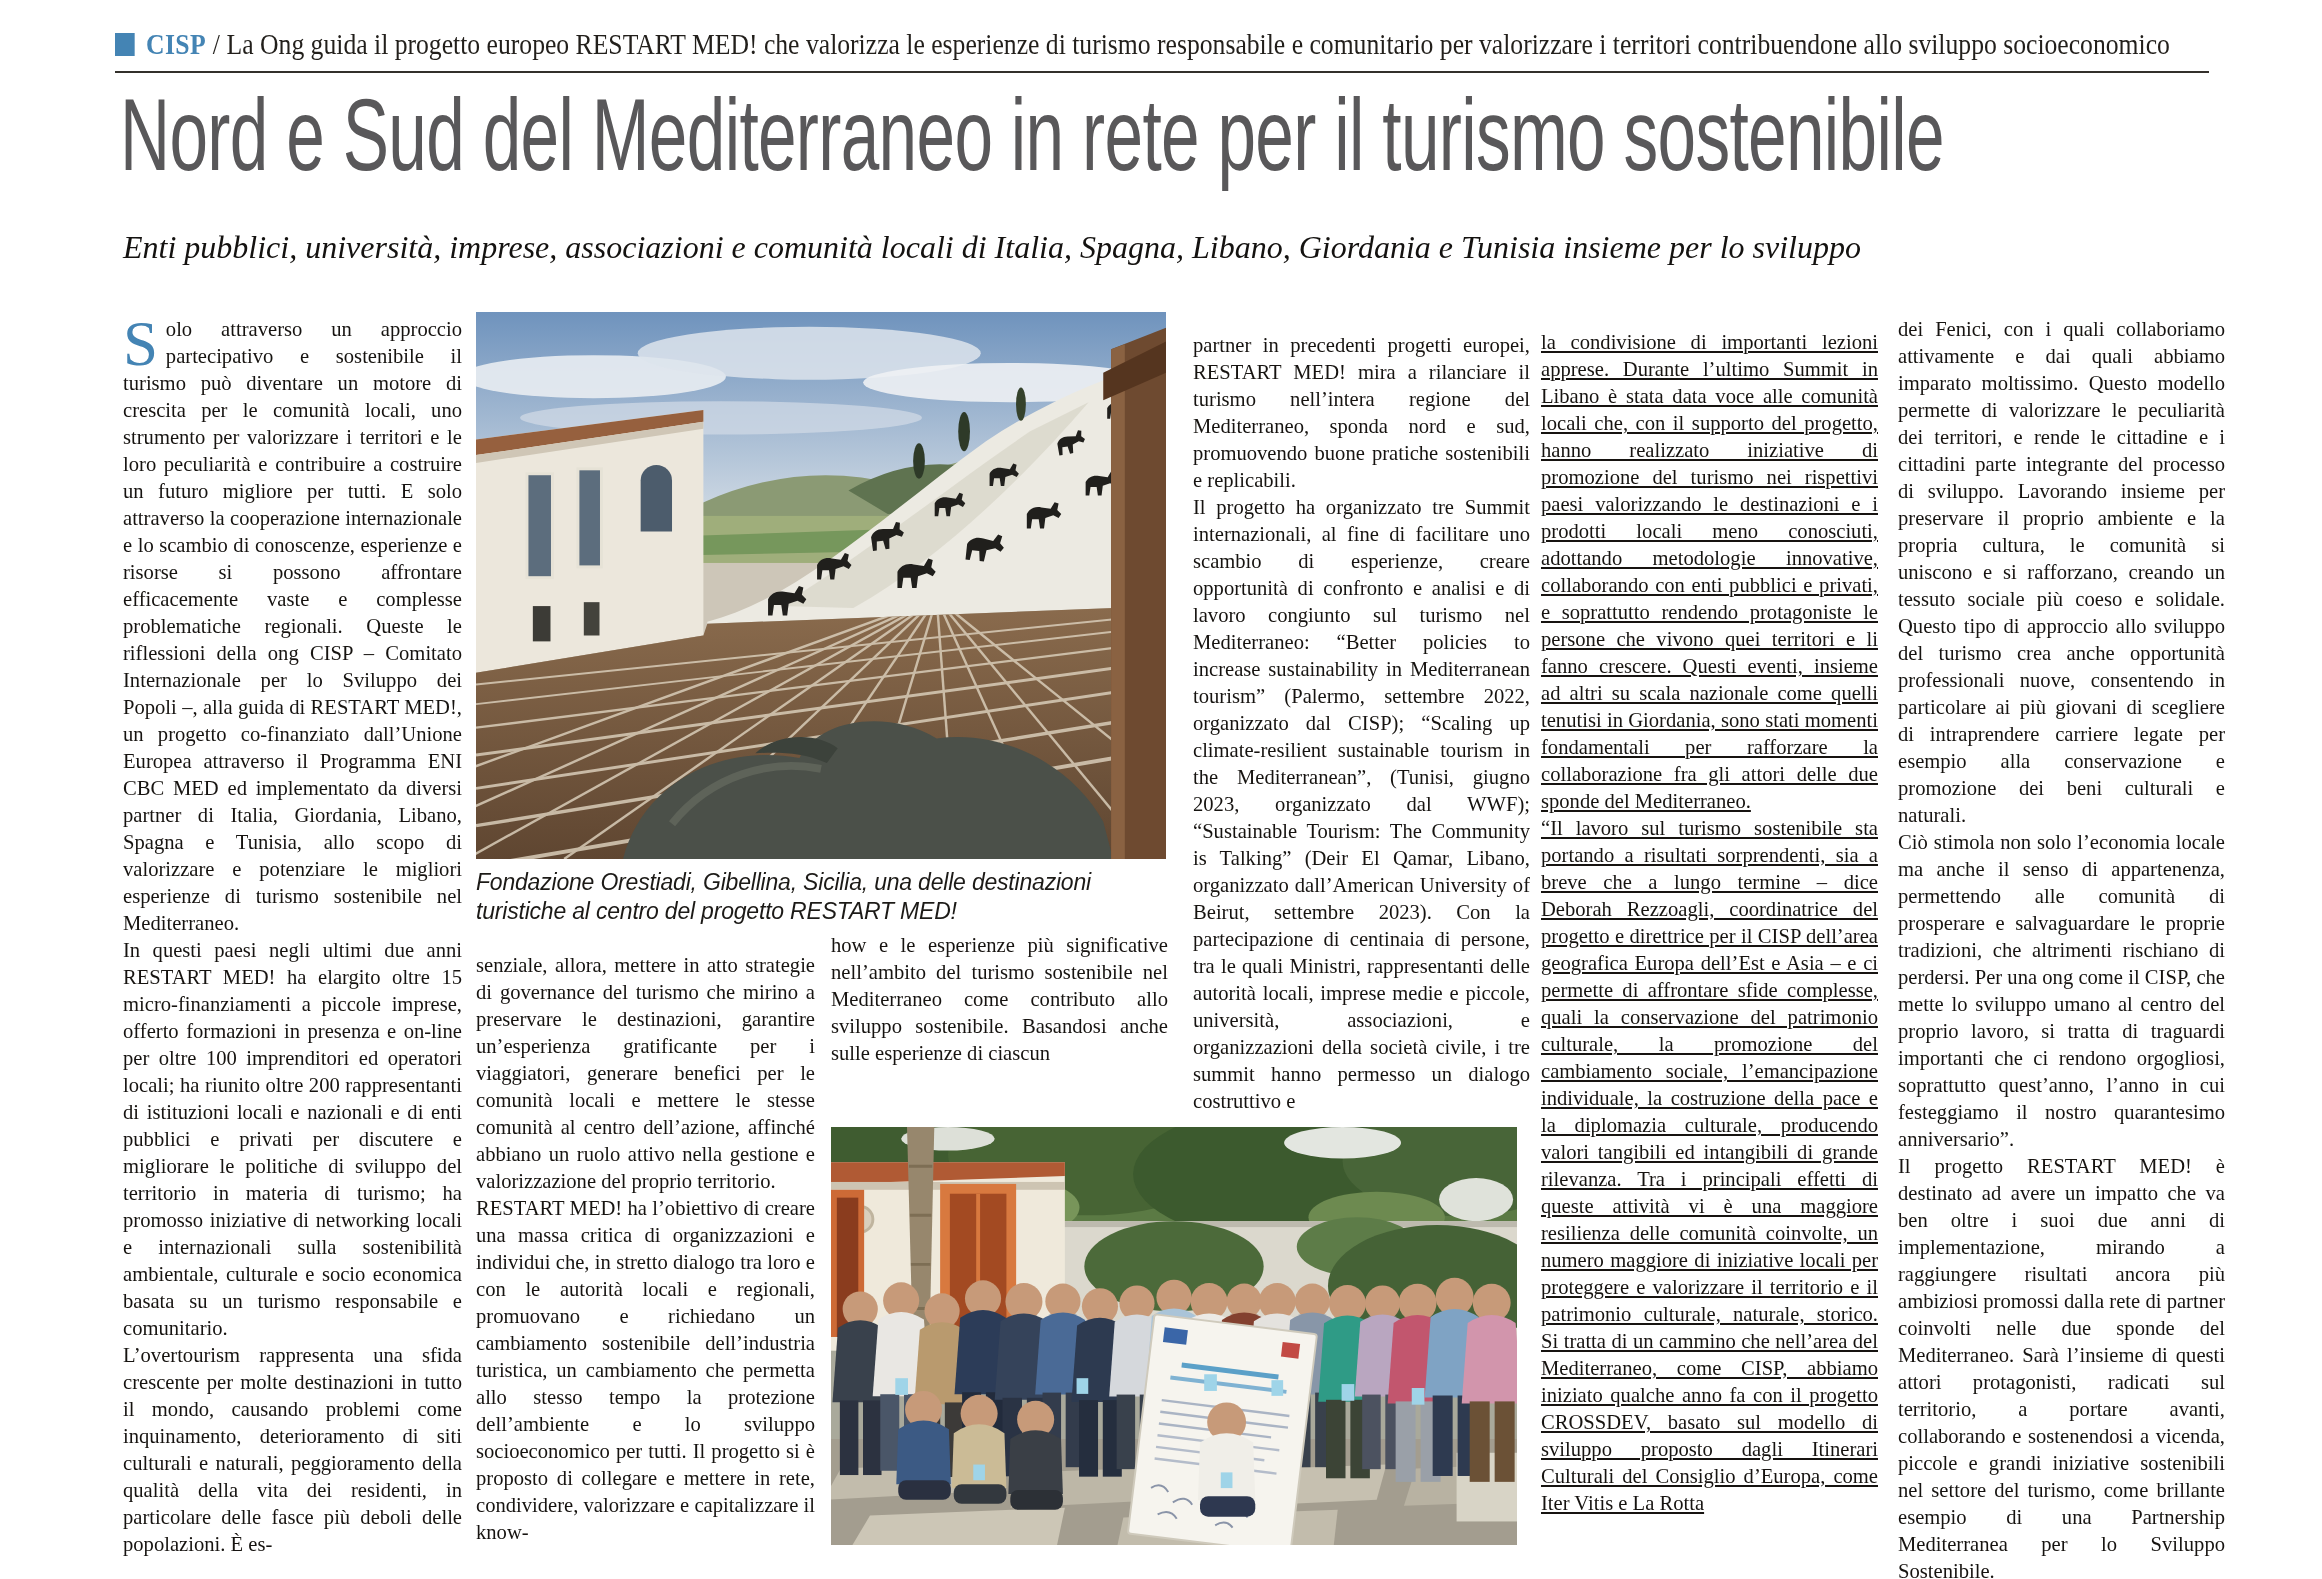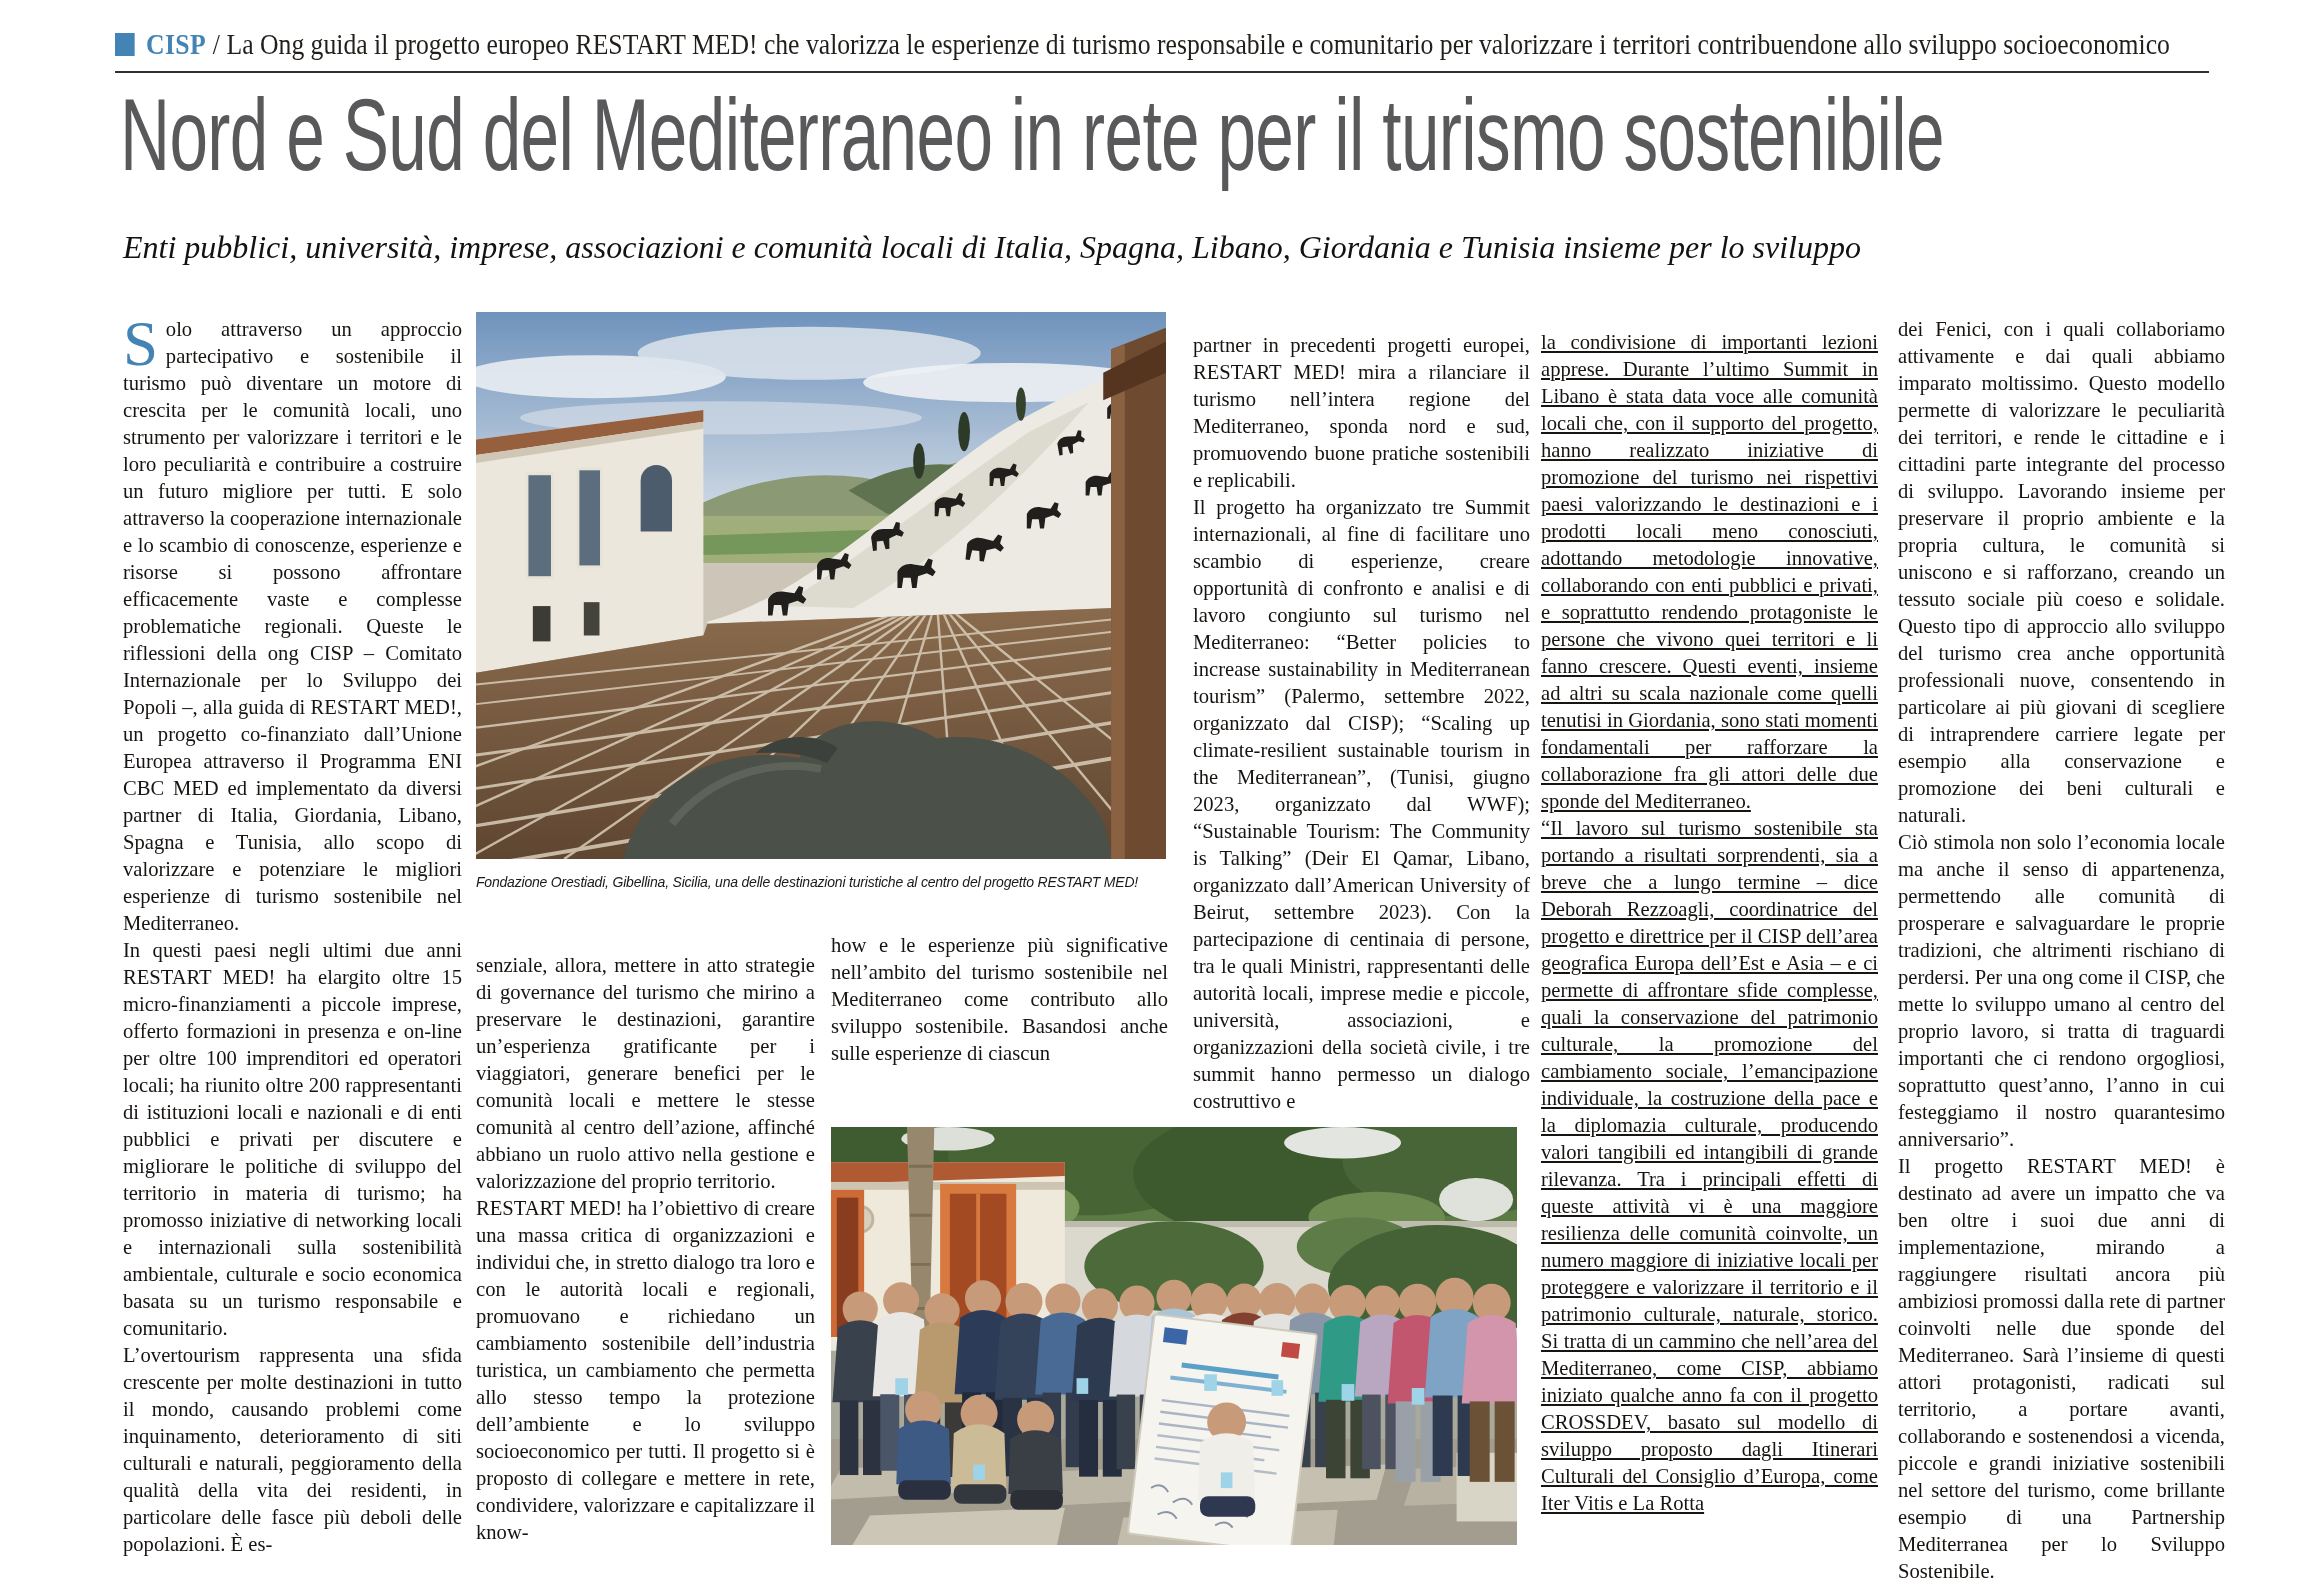--- a/index.html
+++ b/index.html
@@ -39,21 +39,21 @@
   #col6{left:1898px;top:316px;width:327px;height:1262px;}
   .dropcap{float:left;font-size:63px;line-height:49px;padding:3.9px 7.8px 0 0;color:#4484b4;}
   .weblink{font-style:italic;color:#161310;text-decoration:none;}
 
   
   .photo{position:absolute;overflow:hidden;background:#cdc6b8;}
   #photo1{left:476px;top:312px;width:690px;height:547px;}
   #photo2{left:831px;top:1127px;width:686px;height:418px;}
   .photo svg{display:block;width:100%;height:100%;}
   .caption{position:absolute;margin:0;font-family:"Liberation Sans",sans-serif;
-           font-style:italic;font-size:14px;line-height:29px;color:#1c1a17;letter-spacing:-0.2px;}
+           font-style:italic;font-size:23px;line-height:29px;color:#1c1a17;letter-spacing:-0.2px;}
   #caption1{left:476px;top:868px;width:690px;}
   #caption2{left:831px;top:1549px;width:686px;}
 </style>
 </head>
 <body>
 
 <div class="page">
 
   <header class="kicker">
     <span class="ksq"></span><span class="kbrand">CISP</span><span class="ksep">/</span><span class="ktext">La Ong guida il progetto europeo RESTART MED! che valorizza le esperienze di turismo responsabile e comunitario per valorizzare i territori contribuendone allo sviluppo socioeconomico</span>

